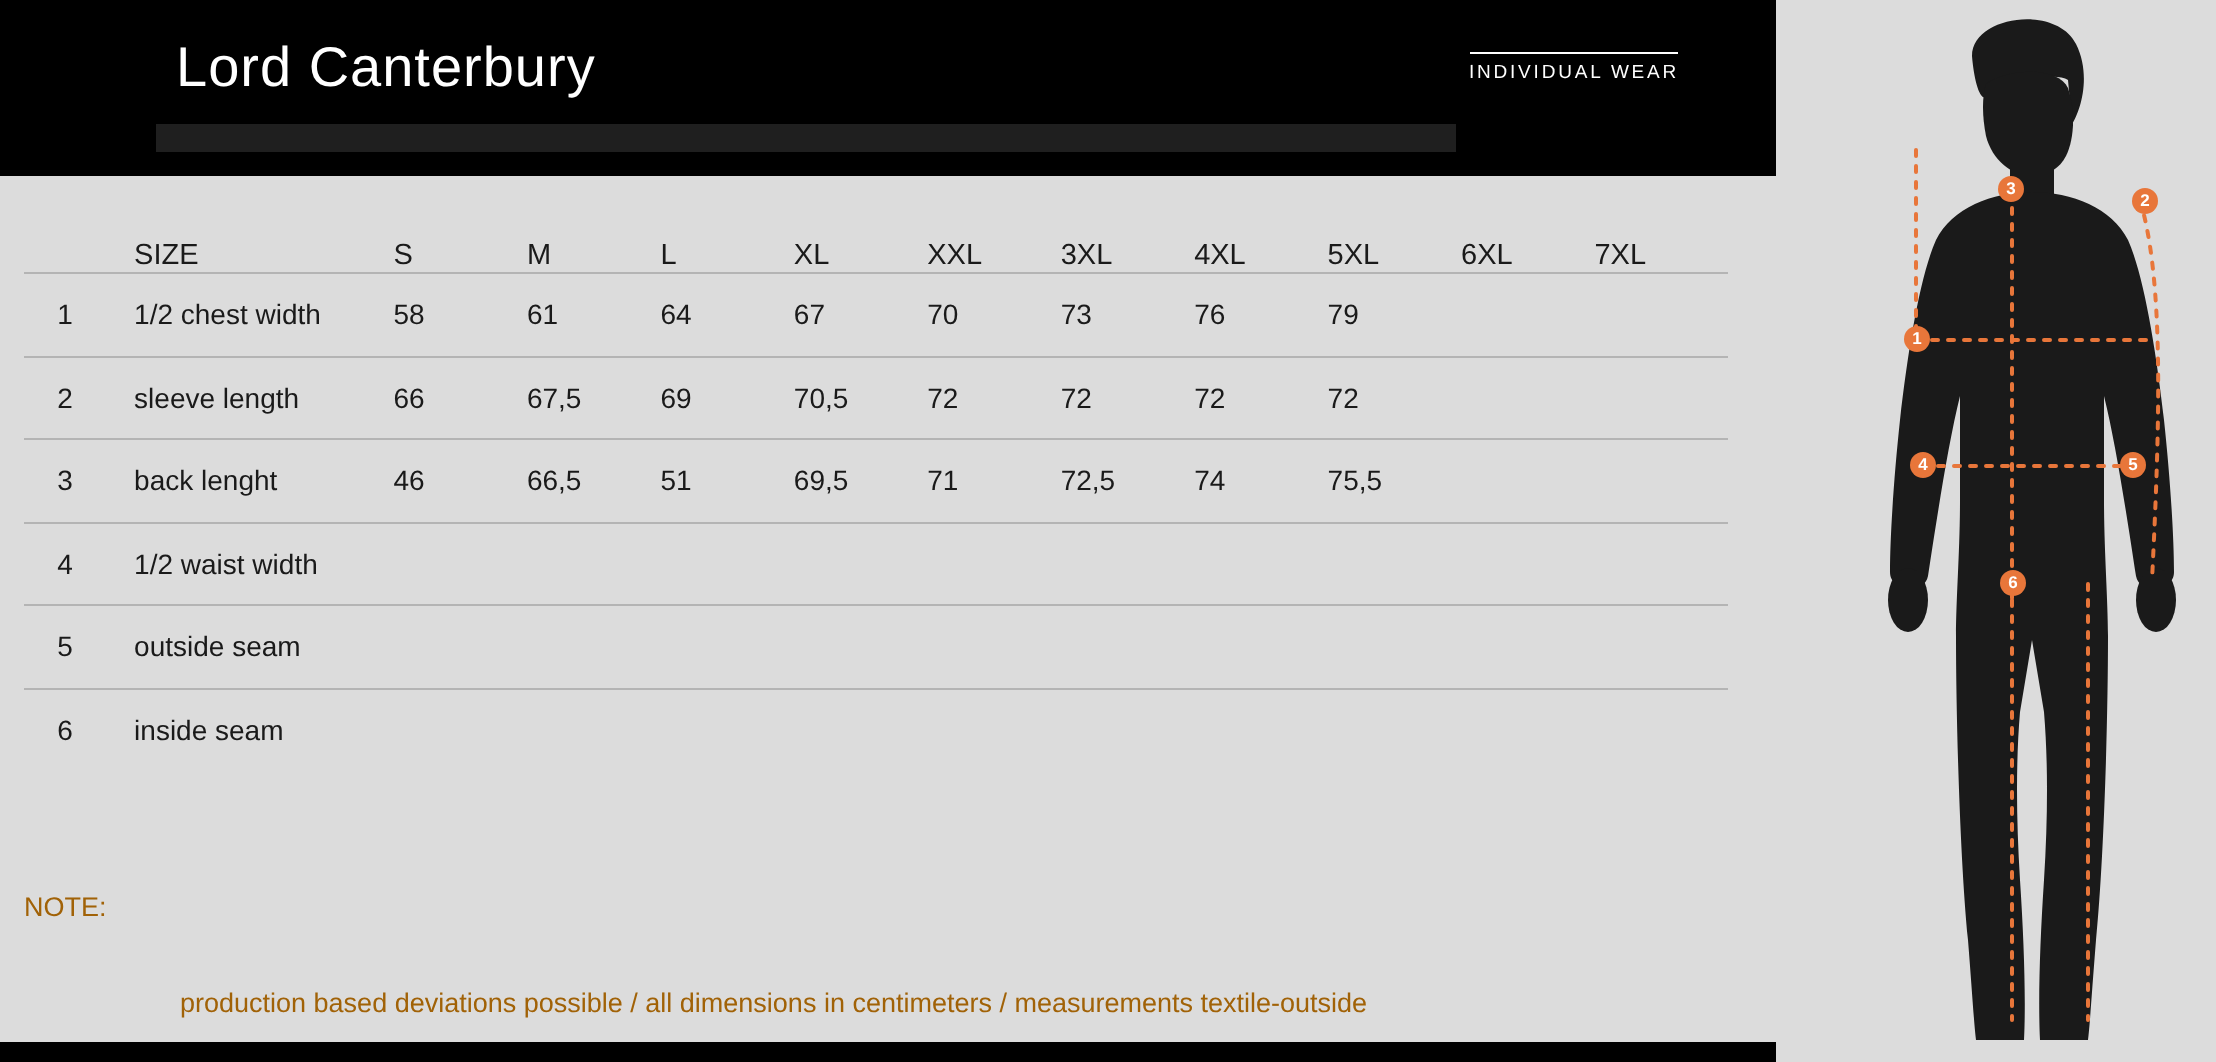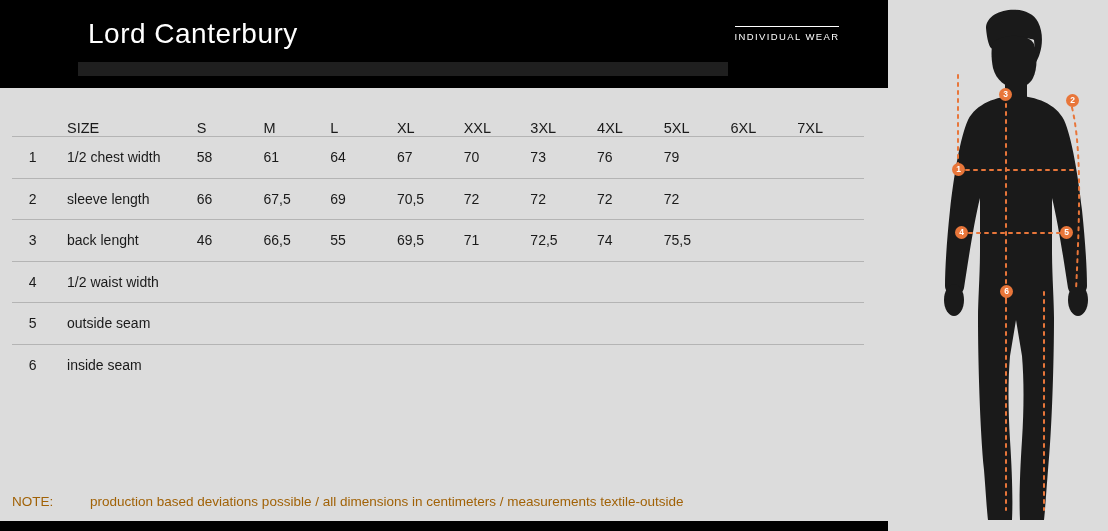--- a/index.html
+++ b/index.html
@@ -122,21 +122,21 @@
     position: absolute;
     left: 12px;
     bottom: 18px;
     width: 860px;
     color: #a16207;
     font-size: 13.5px;
     line-height: 22px;
   }
   .note-row { display: flex; }
   .note-key { width: 78px; flex: 0 0 78px; }
-  .note-val { flex: 1; }
+  .note-val { flex: 1; margin-top: 48px; }
 
   
   .figure {
     position: absolute;
     left: 888px; top: 0;
     width: 220px;
     height: 531px;
     background: #dcdcdc;
   }
   .figure svg { display: block; }
@@ -218,21 +218,21 @@
           <td class="col-size">72</td>
           <td class="col-size">72</td>
           <td class="col-size"></td>
           <td class="col-size"></td>
         </tr>
         <tr>
           <td class="col-idx">3</td>
           <td class="col-label">back lenght</td>
           <td class="col-size">46</td>
           <td class="col-size">66,5</td>
-          <td class="col-size">55</td>
+          <td class="col-size">51</td>
           <td class="col-size">69,5</td>
           <td class="col-size">71</td>
           <td class="col-size">72,5</td>
           <td class="col-size">74</td>
           <td class="col-size">75,5</td>
           <td class="col-size"></td>
           <td class="col-size"></td>
         </tr>
         <tr>
           <td class="col-idx">4</td>

